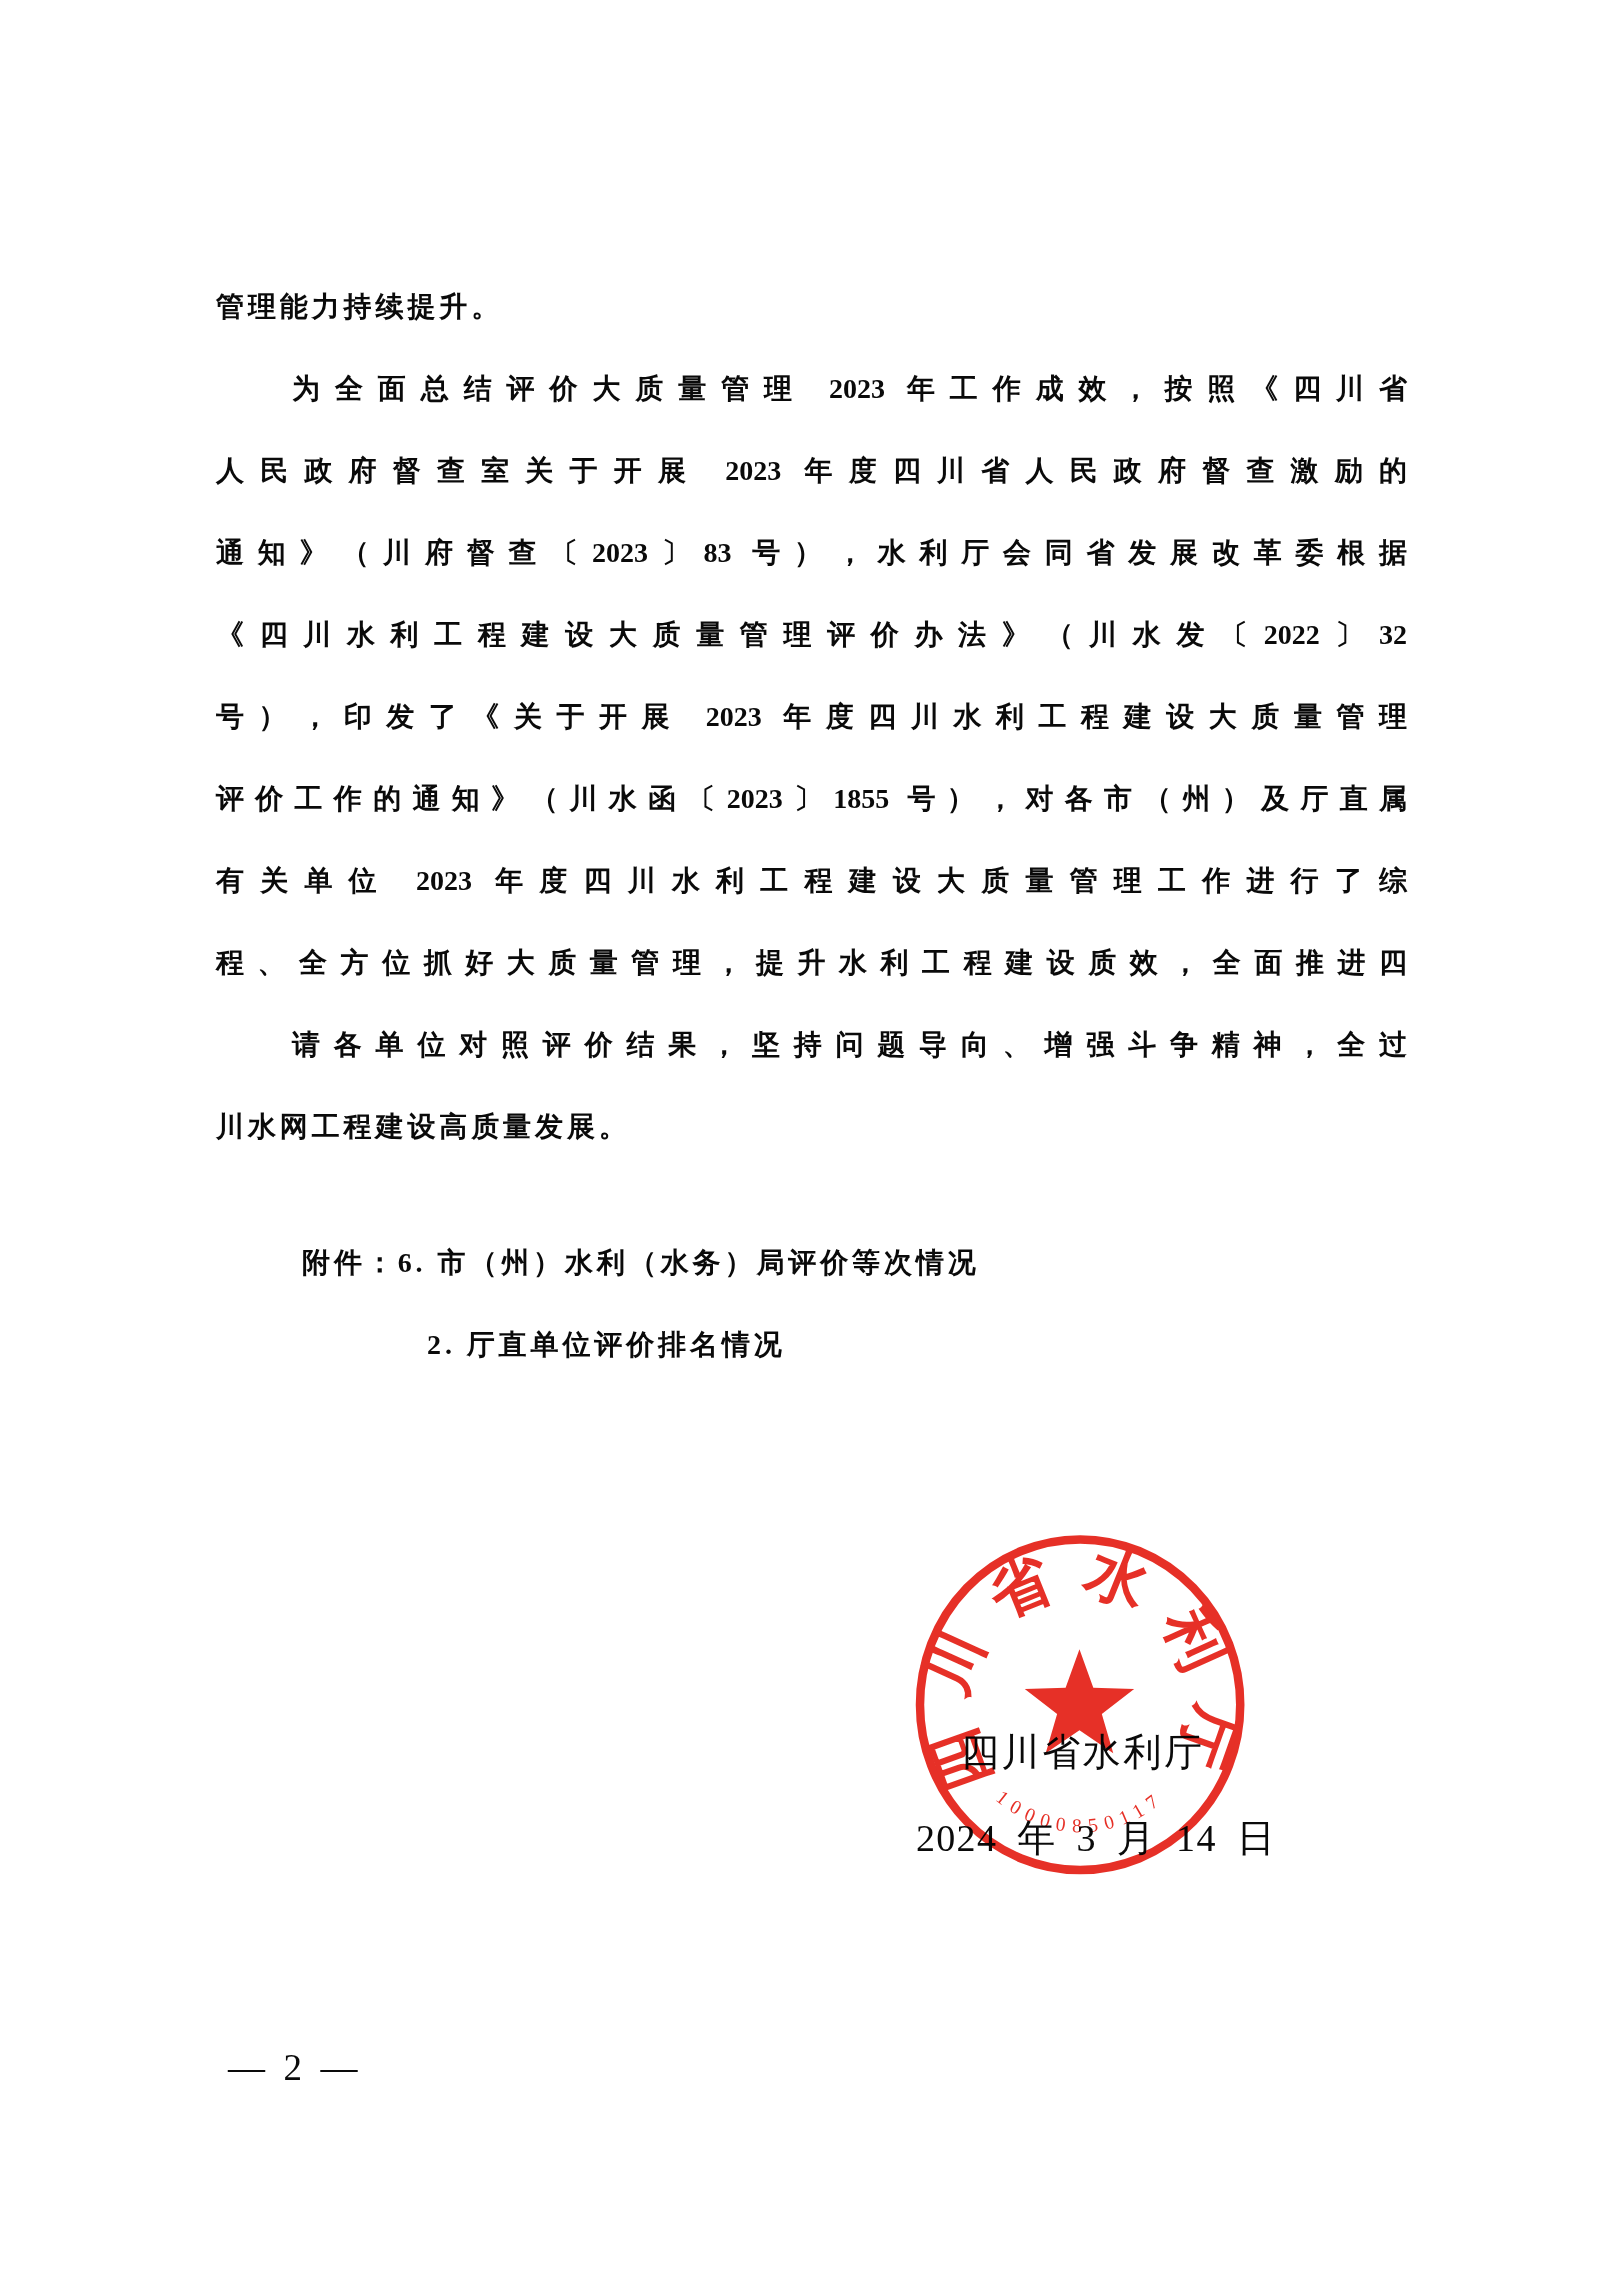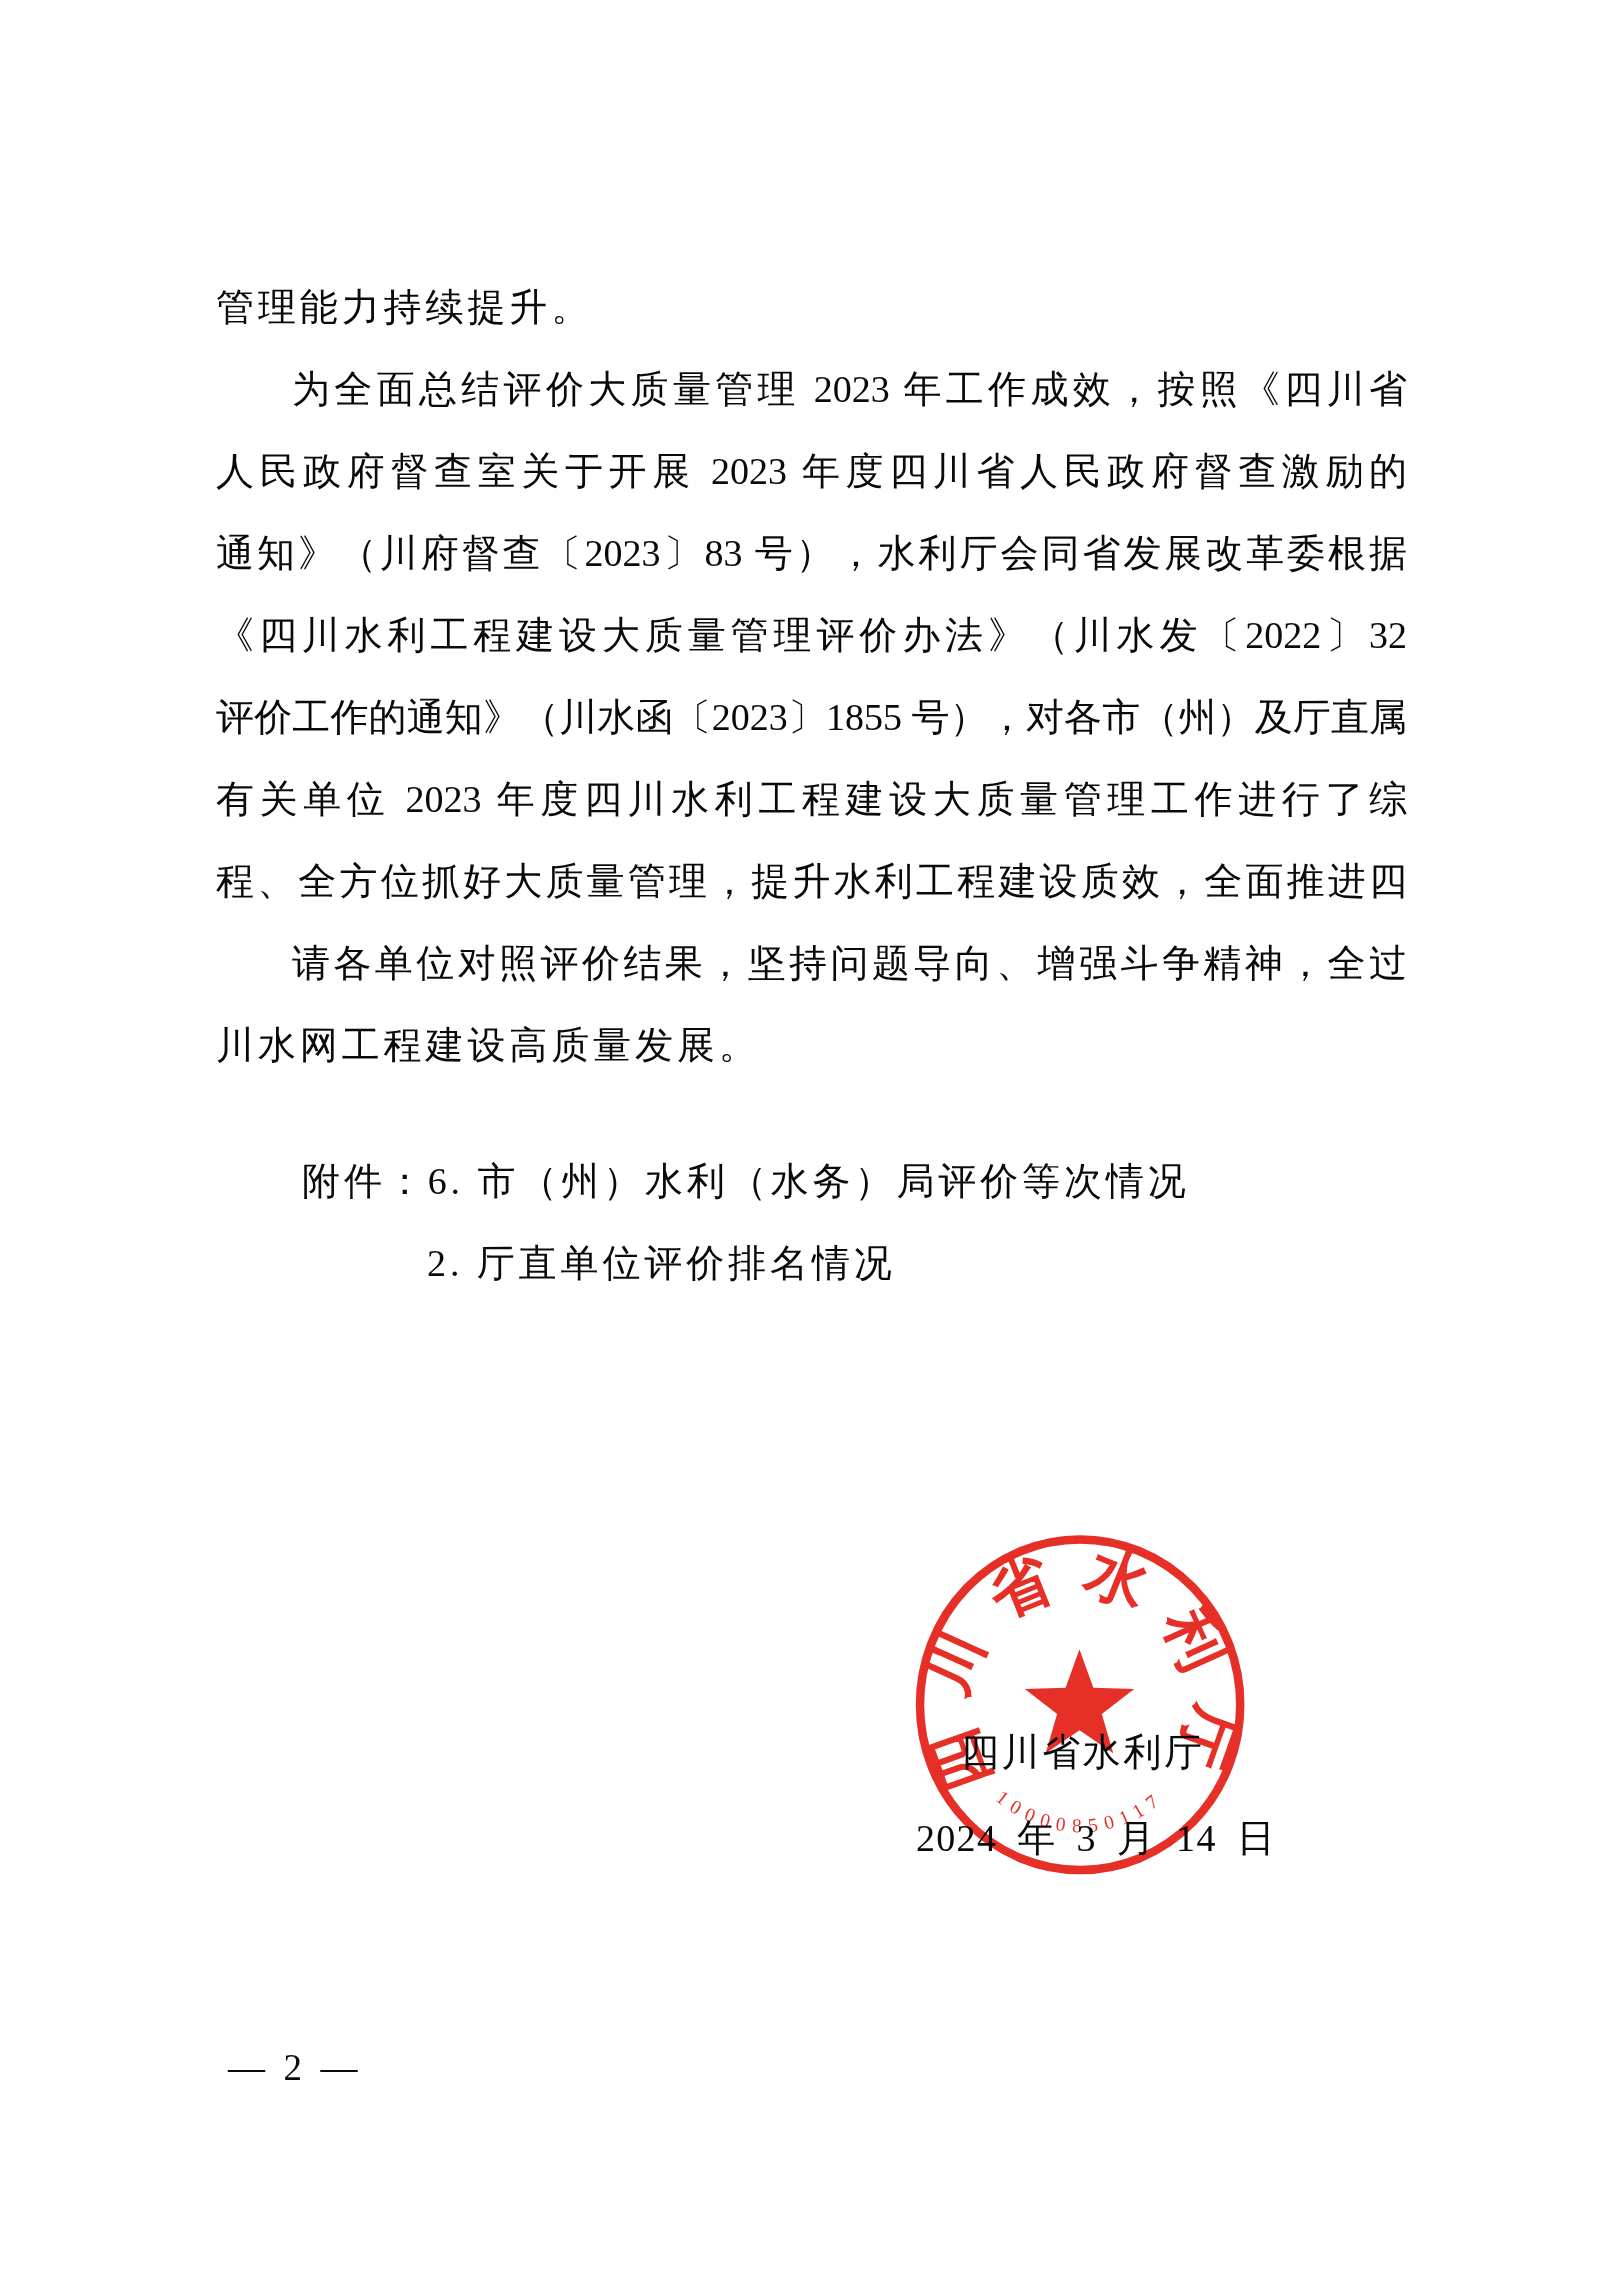--- a/index.html
+++ b/index.html
@@ -16,23 +16,24 @@
     color:var(--ink);
   }
   .text-area{
     position:absolute;
     left:216px;top:266px;
     width:1191px;
   }
   .line{
     height:82px;
     line-height:82px;
-    font-size:38px;
+    font-size:28px;
     white-space:nowrap;
     letter-spacing:3.9px;
+    font-weight:bold;
   }
   .line.j{
     white-space:normal;
     text-align:justify;
     text-align-last:justify;
     text-justify:inter-character;
     letter-spacing:0;
   }
   .line.indent{ text-indent:76px; }
   .line.att1{ margin-top:54px; text-indent:86px; }
@@ -77,20 +78,21 @@
 <body>
 
 <div class="page">
 
   <div class="text-area">
     <div class="line">管理能力持续提升。</div>
     <div class="line j indent">为全面总结评价大质量管理 2023 年工作成效，按照《四川省</div>
     <div class="line j">人民政府督查室关于开展 2023 年度四川省人民政府督查激励的</div>
     <div class="line j">通知》（川府督查〔2023〕83 号），水利厅会同省发展改革委根据</div>
     <div class="line j">《四川水利工程建设大质量管理评价办法》（川水发〔2022〕32</div>
+    <div class="line j">号），印发了《关于开展 2023 年度四川水利工程建设大质量管理</div>
     <div class="line j">评价工作的通知》（川水函〔2023〕1855 号），对各市（州）及厅直属</div>
     <div class="line j">有关单位 2023 年度四川水利工程建设大质量管理工作进行了综</div>
     <div class="line j">程、全方位抓好大质量管理，提升水利工程建设质效，全面推进四</div>
     <div class="line j indent">请各单位对照评价结果，坚持问题导向、增强斗争精神，全过</div>
     <div class="line">川水网工程建设高质量发展。</div>
     <div class="line att1">附件：6. 市（州）水利（水务）局评价等次情况</div>
     <div class="line att2">2. 厅直单位评价排名情况</div>
   </div>
 
   <div class="signature">四川省水利厅</div>

